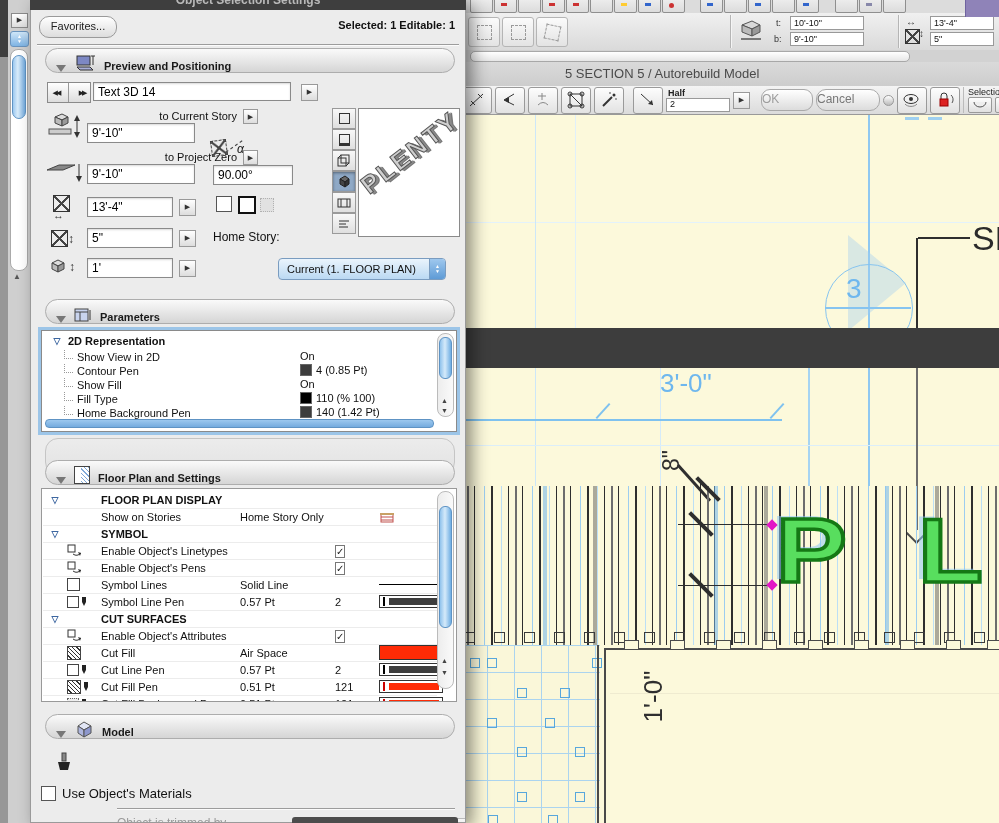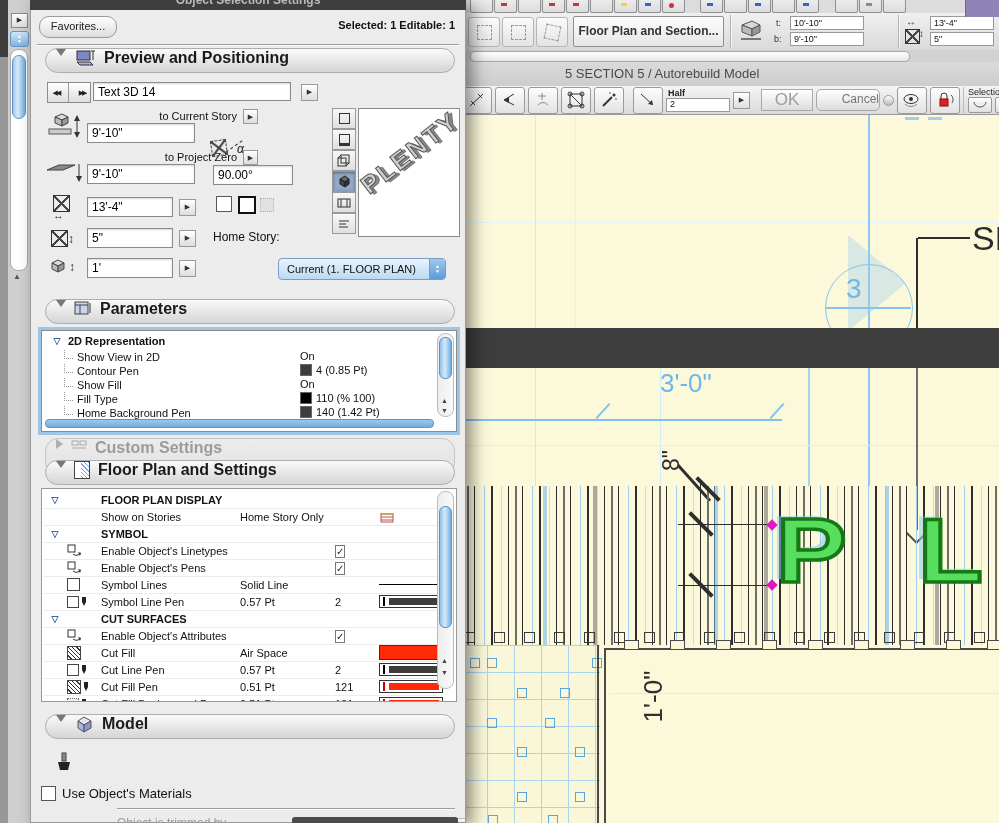--- a/index.html
+++ b/index.html
@@ -28,22 +28,22 @@
   .ibfld{position:absolute;height:14px;background:#fff;border:1px solid #999;font-size:9px;padding:1px 3px;box-sizing:border-box}
   .iblab{position:absolute;font-size:9px;color:#333}
   .groove{position:absolute;top:50px;height:12px;left:0;right:0;background:#D2D2D2}
   .groove-bar{position:absolute;left:10px;top:1px;width:438px;height:9px;border-radius:5px;background:linear-gradient(#ffffff,#e6e6e6);border:1px solid #a8a8a8}
   .win-title{position:absolute;top:62px;height:34px;left:0;right:0;background:linear-gradient(#DADADA,#C8C8C8);border-bottom:1px solid #9c9c9c;font-size:13px;color:#4a4a4a;line-height:24px;padding-left:105px;box-sizing:border-box}
   .tbar{position:absolute;top:86px;height:29px;left:0;right:0;background:linear-gradient(#F4F4F4,#DBDBDB);border-bottom:1px solid #999;display:flex;align-items:center;gap:3px;padding-left:2px;box-sizing:border-box}
   .t2btn{width:28px;height:25px;border:1px solid #9a9a9a;background:linear-gradient(#fdfdfd,#e2e2e2);border-radius:3px;display:flex;align-items:center;justify-content:center;flex:none}
   .halfbox{width:64px;height:24px;flex:none;font-size:9px}
   .halflab{font-weight:bold;color:#222;padding-left:2px}
   .halffld{height:12px;background:#fff;border:1px solid #999;padding-left:3px;line-height:11px}
-  .okbtn{width:50px;height:20px;border-radius:0;border:1px solid #a9a9a9;background:linear-gradient(#fff,#dcdcdc);color:#9d9d9d;font-size:17px;text-align:center;line-height:19px;flex:none}
-  .cxbtn{width:62px;height:20px;border-radius:5px;border:1px solid #a9a9a9;background:linear-gradient(#fff,#dcdcdc);color:#777;font-size:12px;text-align:right;line-height:19px;flex:none}
+  .okbtn{width:50px;height:20px;border-radius:9px;border:1px solid #a9a9a9;background:linear-gradient(#fff,#dcdcdc);color:#9d9d9d;font-size:12px;line-height:19px;flex:none}
+  .cxbtn{width:62px;height:20px;border-radius:10px;border:1px solid #a9a9a9;background:linear-gradient(#fff,#dcdcdc);color:#777;font-size:12px;text-align:left;line-height:19px;flex:none}
   .selgrp{display:flex;flex-direction:column;font-size:9px;color:#222;flex:none;border-left:1px solid #bbb;padding-left:4px;height:26px}
   .selbtns{display:flex;gap:3px}
   .selbtn{width:22px;height:14px;border:1px solid #999;background:linear-gradient(#fdfdfd,#e0e0e0);border-radius:2px;display:flex;align-items:center;justify-content:center}
   
   .cv{position:absolute;left:0;top:115px;width:539px;height:708px;background:#FCF9DB;overflow:hidden}
   .vln{position:absolute;width:1px}
   .hln{position:absolute;height:1px}
   .band{position:absolute;left:0;right:0;top:213px;height:40px;background:#3D3D3D}
   .mcirc{position:absolute;left:365px;top:149px;width:86px;height:86px;border:1.5px solid #86C4F0;border-radius:50%}
   .ltri{position:absolute;left:388px;top:120px;width:0;height:0;border-top:48px solid transparent;border-bottom:48px solid transparent;border-left:58px solid rgba(160,205,238,.38)}
@@ -60,21 +60,21 @@
   .tooth{position:absolute;top:-8px;width:13px;height:8px;border:1.5px solid #4a4a4a;border-bottom:none;background:#FCF9DB}
   .bluetxt{color:#6EB7EE}
   
   .dialog{position:absolute;left:30px;top:0;width:436px;height:823px;z-index:10;box-shadow:6px 4px 16px rgba(0,0,0,.45)}
   .dlg-title{height:10px;background:#3E3E3E;overflow:hidden;text-align:center}
   .dlg-title span{position:relative;top:-7px;color:#b9b9b9;font-size:12px;font-weight:bold}
   .dlg-body{position:absolute;top:10px;left:0;right:0;bottom:0;background:#ECECEC;border:1px solid #9a9a9a;border-top:none;overflow:hidden;box-sizing:border-box}
   .fav{position:absolute;left:8px;top:6px;width:76px;height:20px;border:1px solid #9a9a9a;border-radius:10px;background:linear-gradient(#fff,#ddd);font-size:11px;text-align:center;line-height:19px;color:#222}
   .status{position:absolute;right:10px;top:9px;font-size:11px;font-weight:bold;color:#111}
   .hr{position:absolute;left:6px;right:6px;top:34px;border-top:1px solid #9c9c9c;border-bottom:1px solid #fbfbfb}
-  .pill{position:absolute;left:14px;right:10px;height:25px;border:1px solid #ADADAD;border-radius:13px;background:linear-gradient(#FAFAFA,#D5D5D5);display:flex;align-items:flex-start;gap:8px;padding:0 10px;font-size:16px;font-weight:bold;color:#1a1a1a;box-sizing:border-box}
+  .pill{position:absolute;left:14px;right:10px;height:25px;border:1px solid #ADADAD;border-radius:13px;background:linear-gradient(#FAFAFA,#D5D5D5);display:flex;align-items:flex-end;gap:8px;padding:0 10px;font-size:11px;font-weight:bold;color:#1a1a1a;box-sizing:border-box}
   .pill.dis{background:linear-gradient(#ECECEC,#E2E2E2);border-color:#c5c5c5;color:#9b9b9b}
   .tri{width:0;height:0;border-left:5px solid transparent;border-right:5px solid transparent;border-top:7px solid #777;flex:none}
   .tri-r{width:0;height:0;border-top:5px solid transparent;border-bottom:5px solid transparent;border-left:7px solid #b0b0b0;flex:none}
   .fld{position:absolute;background:#fff;border:1px solid #8a8a8a;font-size:12px;padding:2px 4px;box-sizing:border-box;color:#000;box-shadow:0 1px 2px rgba(0,0,0,.15) inset}
   .rbtn{position:absolute;width:15px;height:15px;background:linear-gradient(#fff,#ddd);border:1px solid #999;font-size:7px;color:#333;text-align:center;line-height:14px}
   .lab{position:absolute;font-size:11px;color:#111}
   .xbox{background-image:linear-gradient(45deg,transparent 44%,#444 44% 56%,transparent 56%),linear-gradient(-45deg,transparent 44%,#444 44% 56%,transparent 56%)}
   .navb{position:absolute;left:16px;top:72px;width:42px;height:19px;border:1px solid #8a8a8a;background:linear-gradient(#fff,#ddd);display:flex;align-items:center;justify-content:space-around;font-size:7px;color:#222}
   .pvbtn{width:24px;height:21px;border:1px solid #9a9a9a;background:linear-gradient(#f8f8f8,#dfdfdf);display:flex;align-items:center;justify-content:center;box-sizing:border-box}
   .pvbtn.sel{background:#8FA9C6;box-shadow:0 1px 3px rgba(0,0,0,.4) inset}
@@ -173,21 +173,20 @@
     <div class="infobox">
       <div class="gbtn" style="left:8px">
           <span class="dashg"></span>
         </div>
       <div class="gbtn" style="left:42px">
           <span class="dashg"></span>
         </div>
       <div class="gbtn" style="left:76px">
           <span class="dashg" style="transform:rotate(12deg)"></span>
         </div>
-      <div class="fpbtn">Floor Plan and Section...</div>
       <div class="ibsep" style="left:270px"></div>
       <svg class="a" style="left:278px;top:6px" width="26" height="22">
           <polygon points="4,6 14,2 22,6 14,10" fill="#d8d8d8" stroke="#555"></polygon>
           <polygon points="4,6 4,13 14,17 14,10" fill="#bbb" stroke="#555"></polygon>
           <polygon points="22,6 22,13 14,17 14,10" fill="#999" stroke="#555"></polygon>
           <line x1="3" y1="20" x2="23" y2="20" stroke="#777" stroke-width="2"></line>
         </svg>
       <span class="iblab" style="left:316px;top:5px">t:</span>
       <span class="iblab" style="left:314px;top:21px">b:</span>
       <div class="ibfld" style="left:330px;top:3px;width:74px">10'-10"</div>

